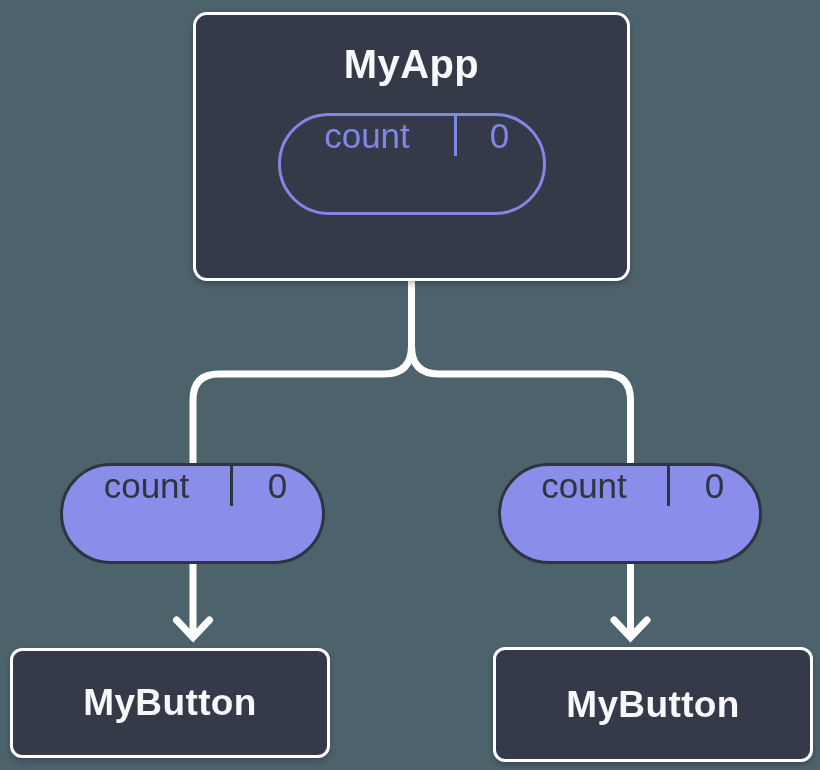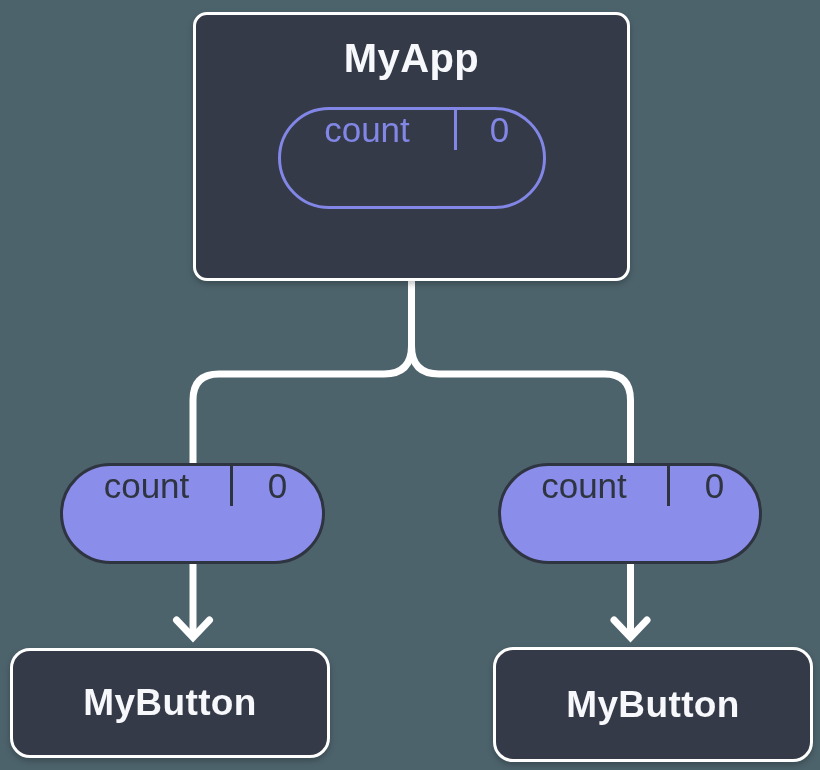--- a/index.html
+++ b/index.html
@@ -45,21 +45,21 @@
     font-weight: 600;
     letter-spacing: 0.01em;
   }
   .node.root {
     left: 193px; top: 12px;
     width: 437px; height: 269px;
     border-radius: 14px;
     display: flex;
     flex-direction: column;
     align-items: center;
-    padding-top: 20px;
+    padding-top: 26px;
   }
   .node.root .node-title {
     font-size: 40px;
     line-height: 46px;
   }
   .prop-pill {
     box-sizing: border-box;
     display: flex;
     align-items: flex-start;
     border-radius: 999px;
@@ -91,21 +91,21 @@
   }
   .prop-pill.solid .pill-name { flex: 1; }
   .prop-pill.solid .pill-value { width: 89px; border-left: 3px solid #2E3440; }
   .pill-left  { left: 60px;  top: 463px; width: 265px; height: 101px; }
   .pill-right { left: 498px; top: 463px; width: 264px; height: 101px; }
   
   .node.child {
     display: flex;
     align-items: center;
     justify-content: center;
-    border-radius: 20px;
+    border-radius: 12px;
   }
   .node.child .node-title { font-size: 37px; }
   .child-left  { left: 10px;  top: 648px; width: 320px; height: 110px; }
   .child-right { left: 493px; top: 647px; width: 320px; height: 115px; }
 </style>
 </head>
 <body>
 
 <div class="canvas">
 

